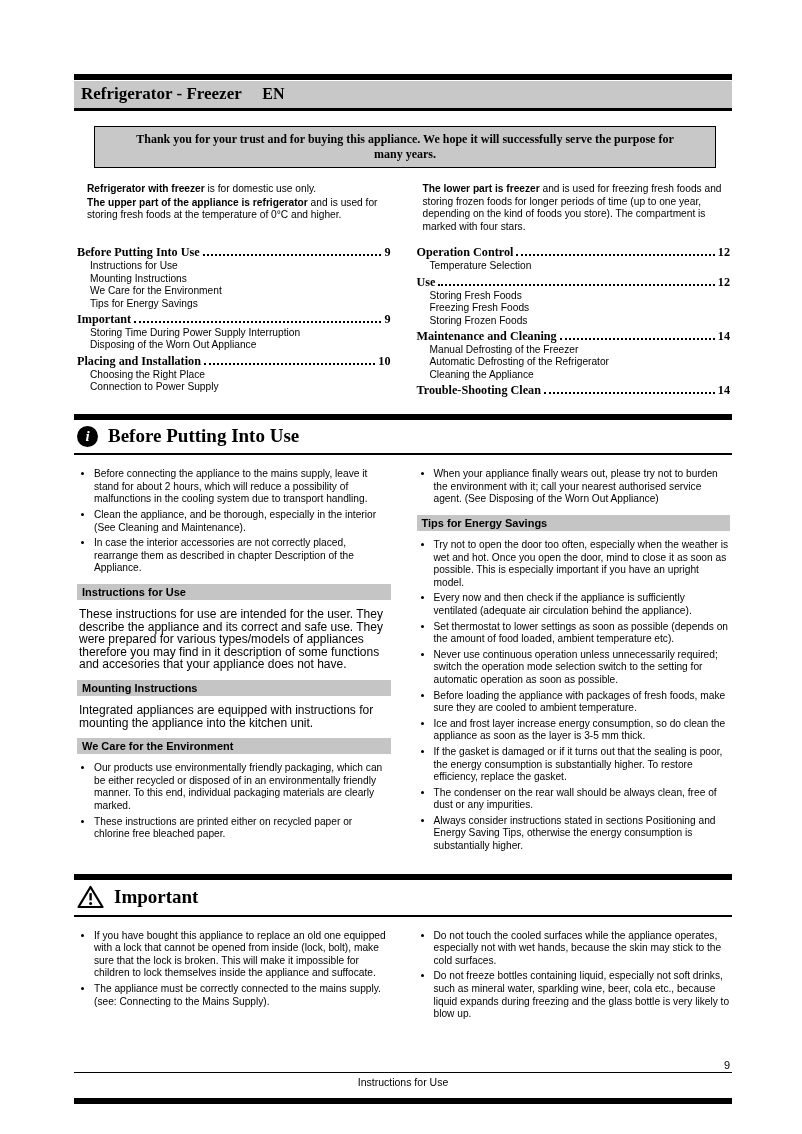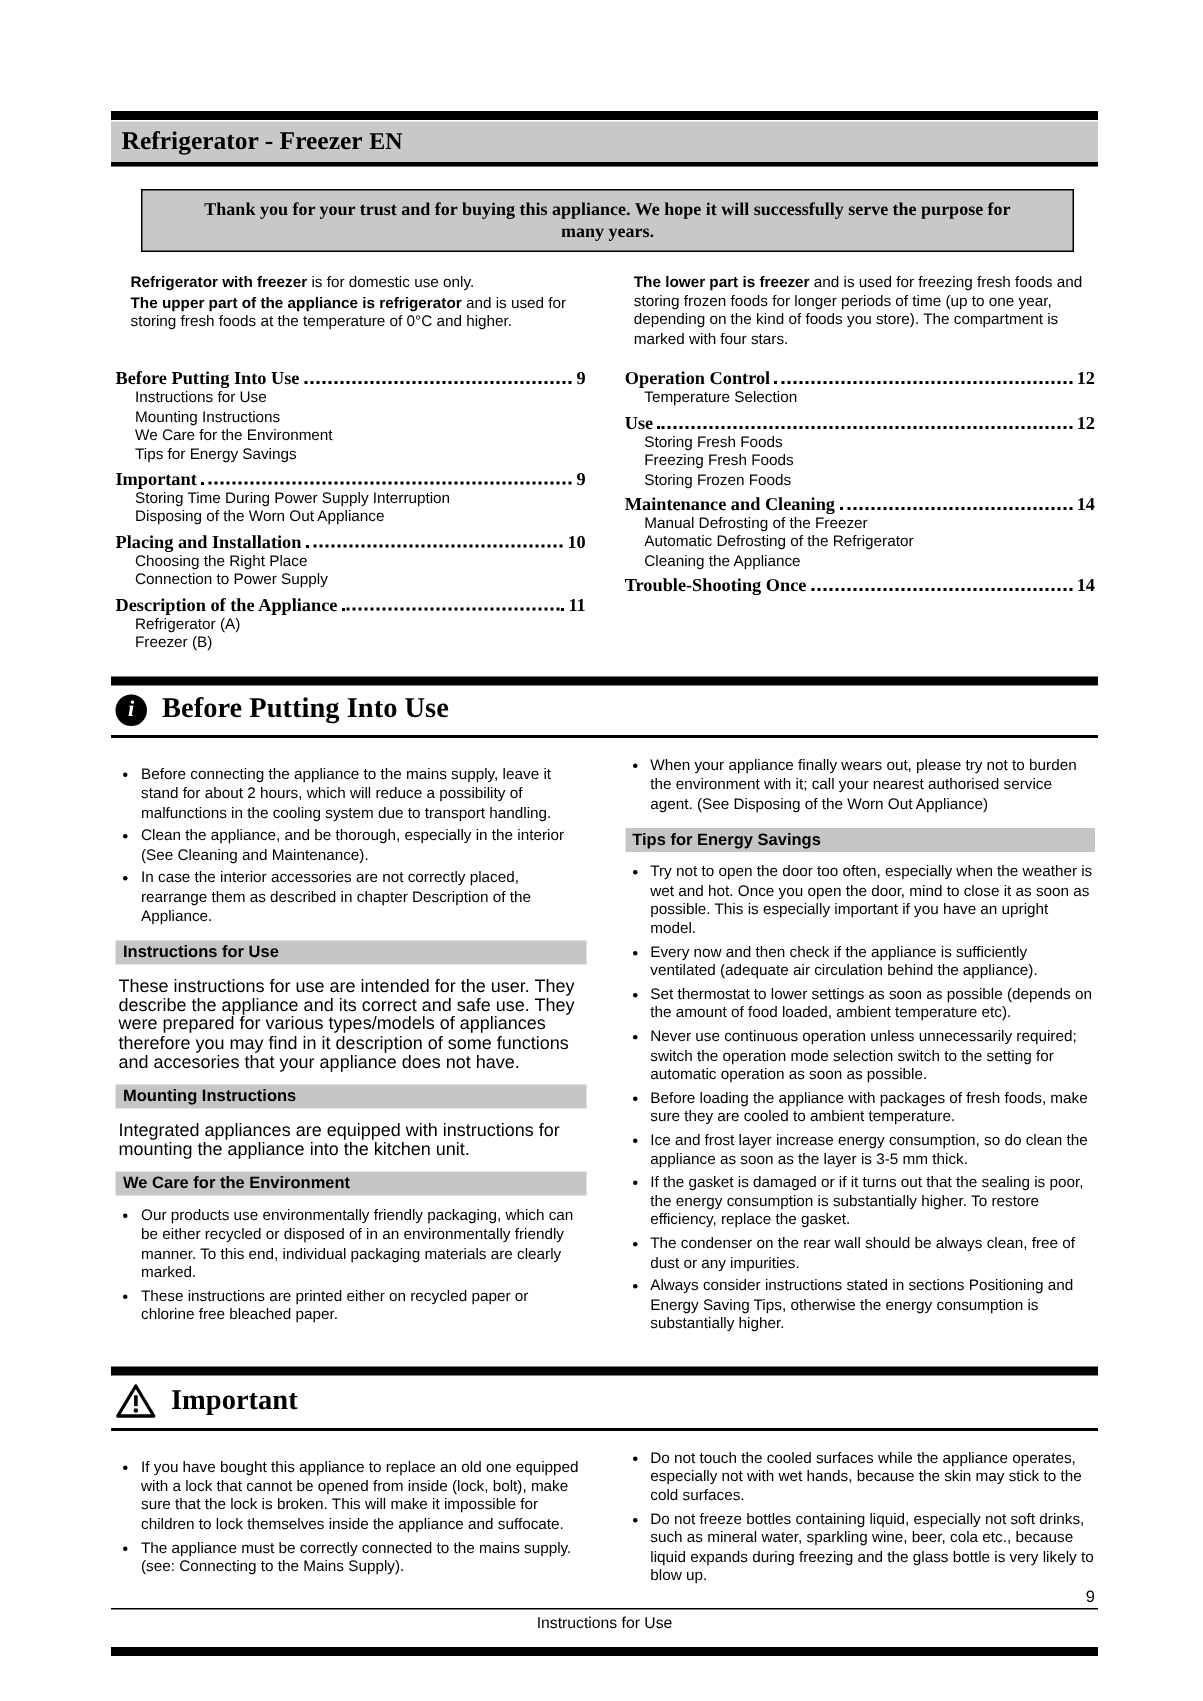--- a/index.html
+++ b/index.html
@@ -8,21 +8,21 @@
     width: 802px; height: 1134px;
     background: #ffffff; color: #000;
     font-family: "Liberation Sans", sans-serif;
     position: relative; overflow: hidden;
   }
   .page { position: absolute; left: 74px; top: 74px; width: 658px; }
 
   .top-bar { height: 6px; background: #000; }
   .title-band { background: #c8c8c8; border-bottom: 3px solid #000; padding: 3px 7px 4px; margin-top: 1px; }
   .doc-title { font-family: "Liberation Serif", serif; font-size: 17px; font-weight: bold; }
-  .doc-lang  { font-family: "Liberation Serif", serif; font-size: 16px; font-weight: bold; }
+  .doc-lang  { font-family: "Liberation Serif", serif; font-size: 16px; font-weight: bold; margin-left: 16px; }
 
   .thank-you {
     margin: 15px 16px 0 20px; background: #c8c8c8; border: 1px solid #000;
     text-align: center; font-family: "Liberation Serif", serif; font-weight: bold;
     font-size: 12px; line-height: 15px; padding: 5px 34px;
   }
 
   .two-col { display: flex; gap: 26px; }
   .col { flex: 1; min-width: 0; }
 
@@ -42,21 +42,21 @@
   .sec2-top { margin-top: 14px; }
   .section-head { display: flex; align-items: center; gap: 10px; border-bottom: 2px solid #000; padding: 5px 3px 6px; }
   .section-title { font-family: "Liberation Serif", serif; font-weight: bold; font-size: 19px; }
   .info-icon {
     width: 21px; height: 21px; border-radius: 50%; background: #000; color: #fff;
     font-family: "Liberation Serif", serif; font-style: italic; font-weight: bold; font-size: 15px;
     display: inline-flex; align-items: center; justify-content: center; flex: 0 0 auto;
   }
   .warn-icon { display: inline-flex; flex: 0 0 auto; }
 
-  .section-body { margin-top: 13px; padding: 0 2px 0 3px; align-items: center; }
+  .section-body { margin-top: 13px; padding: 0 2px 0 3px; }
   .bullets { margin: 0 0 7px; padding-left: 17px; list-style: disc; }
   .bullets li { font-size: 10.2px; line-height: 12.6px; margin-bottom: 3px; }
   .body-text { font-size: 12px; line-height: 12.6px; margin: 0 0 8px; padding-left: 2px; }
   .body-text.no-gap { margin-bottom: 0; }
   .subhead { background: #c5c5c5; font-weight: bold; font-size: 11px; padding: 2px 5px; margin: 9px 0 8px; }
 
   .footer { position: absolute; left: 74px; width: 658px; bottom: 46px; background: #fff; }
   .footer .pagenum { text-align: right; font-size: 11px; padding-right: 2px; }
   .footer .rule { border-top: 1.5px solid #000; margin-top: 1px; }
   .footer .label { text-align: center; font-size: 10.5px; padding-top: 3px; }
@@ -110,29 +110,20 @@
       </div>
       <div class="toc-group">
         <div class="toc-line">
           <span class="toc-title">Placing and Installation</span>
           <span class="toc-dots"></span>
           <span class="toc-page">10</span>
         </div>
         <div class="toc-sub">Choosing the Right Place</div>
         <div class="toc-sub">Connection to Power Supply</div>
       </div>
-      <div class="toc-group">
-        <div class="toc-line">
-          <span class="toc-title">Description of the Appliance</span>
-          <span class="toc-dots"></span>
-          <span class="toc-page">11</span>
-        </div>
-        <div class="toc-sub">Refrigerator (A)</div>
-        <div class="toc-sub">Freezer (B)</div>
-      </div>
     </div>
     <div class="col">
       <div class="toc-group">
         <div class="toc-line">
           <span class="toc-title">Operation Control</span>
           <span class="toc-dots"></span>
           <span class="toc-page">12</span>
         </div>
         <div class="toc-sub">Temperature Selection</div>
       </div>
@@ -151,21 +142,21 @@
           <span class="toc-title">Maintenance and Cleaning</span>
           <span class="toc-dots"></span>
           <span class="toc-page">14</span>
         </div>
         <div class="toc-sub">Manual Defrosting of the Freezer</div>
         <div class="toc-sub">Automatic Defrosting of the Refrigerator</div>
         <div class="toc-sub">Cleaning the Appliance</div>
       </div>
       <div class="toc-group">
         <div class="toc-line">
-          <span class="toc-title">Trouble-Shooting Once</span>
+          <span class="toc-title">Trouble-Shooting Clean</span>
           <span class="toc-dots"></span>
           <span class="toc-page">14</span>
         </div>
       </div>
     </div>
   </div>
 
   <div class="rule-top sec1-top"></div>
   <div class="section-head">
     <span class="info-icon">i</span>

